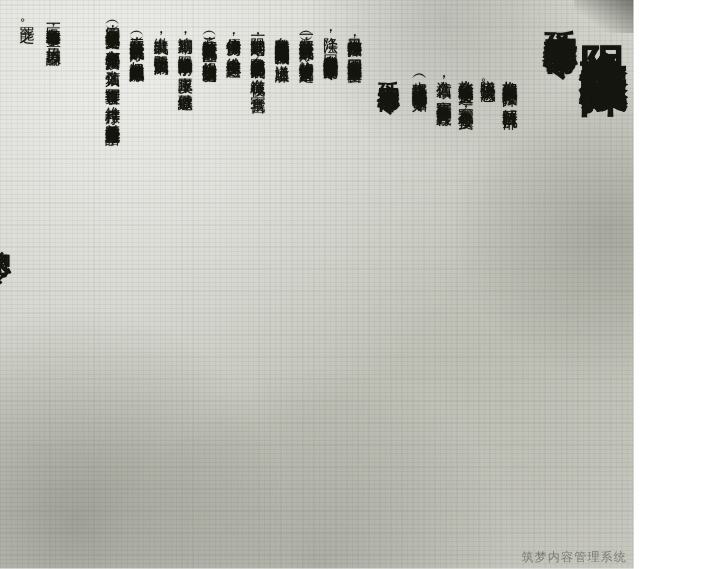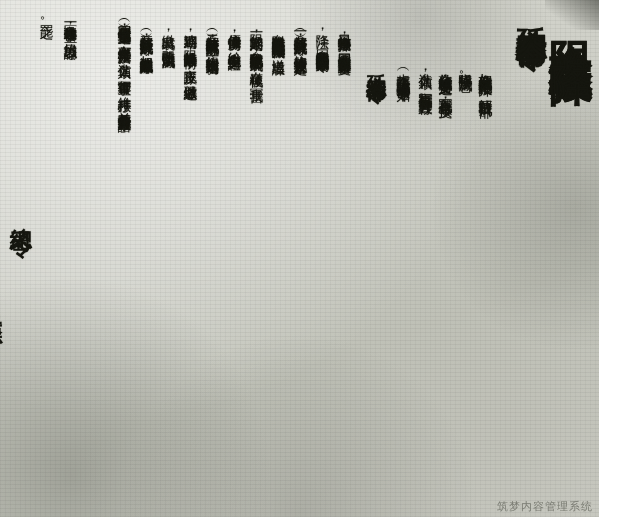--- a/index.html
+++ b/index.html
@@ -17,21 +17,20 @@
   #scan {
     position: relative;
     width: 576px;
     height: 517px;
     
     background:
       radial-gradient(ellipse at 20% 15%, rgba(255,255,255,0.55) 0%, rgba(255,255,255,0) 55%),
       radial-gradient(ellipse at 85% 85%, rgba(160,160,150,0.30) 0%, rgba(255,255,255,0) 60%),
       linear-gradient(160deg, #d9dad2 0%, #cfd0c8 35%, #c6c8be 65%, #d2d3cb 100%);
     overflow: hidden;
-    padding-left: 23px;
   }
 
   
   #grain {
     position: absolute;
     inset: 0;
     background-image:
       repeating-linear-gradient(0deg, rgba(0,0,0,0.045) 0px, rgba(0,0,0,0.045) 1px, rgba(255,255,255,0) 1px, rgba(255,255,255,0) 4px),
       repeating-linear-gradient(90deg, rgba(0,0,0,0.03) 0px, rgba(0,0,0,0.03) 1px, rgba(255,255,255,0) 1px, rgba(255,255,255,0) 5px);
     mix-blend-mode: multiply;

